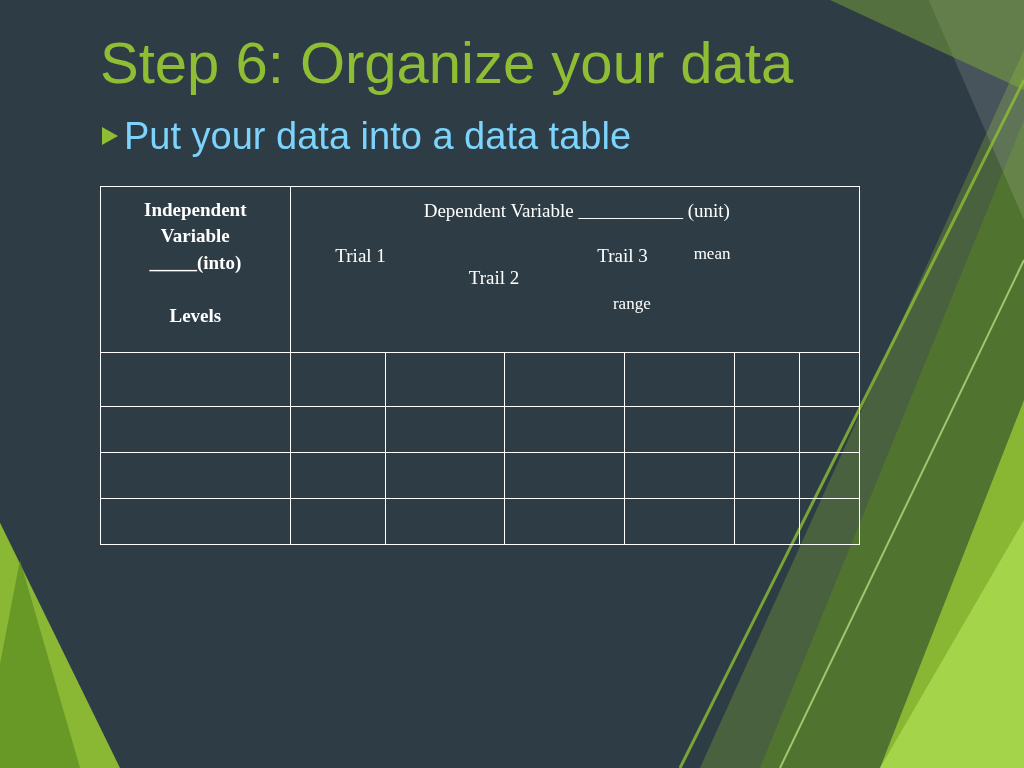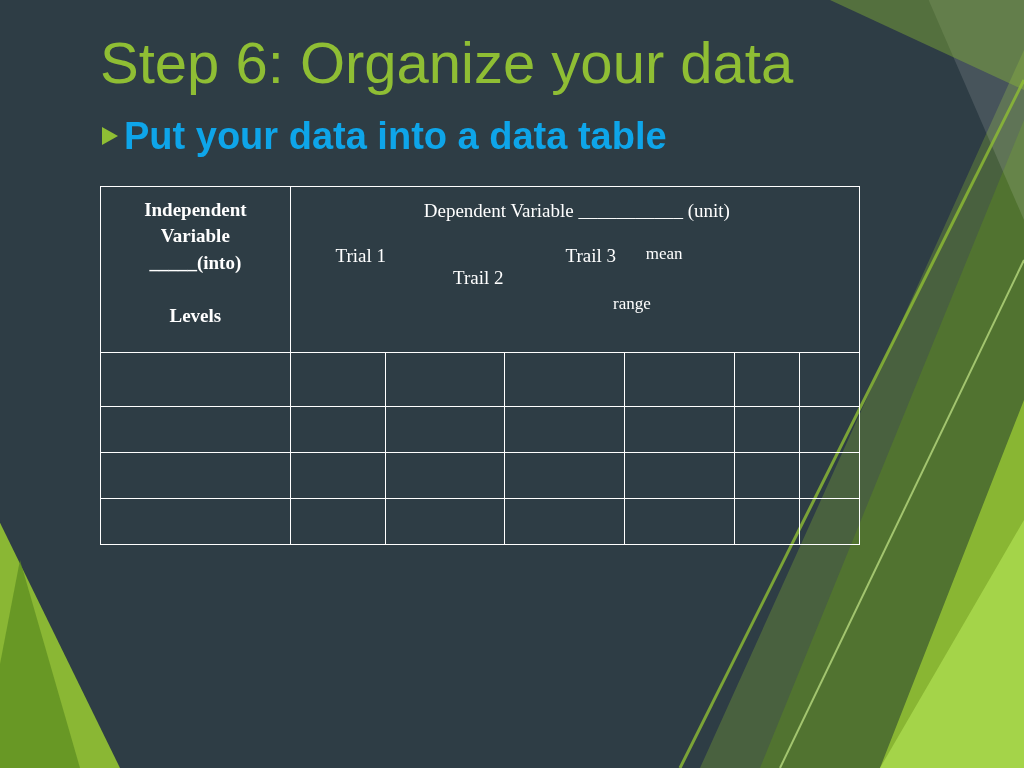--- a/index.html
+++ b/index.html
@@ -29,23 +29,23 @@
     margin-bottom: 18px;
   }
   .bullet-row {
     display: flex;
     align-items: center;
     gap: 4px;
     margin-bottom: 28px;
   }
   .bullet-icon svg { display: block; }
   .bullet-text {
-    color: #0ea5e9;
+    color: #7dd3fc;
     font-size: 38px;
-    font-weight: 700;
+    font-weight: 400;
   }
   table.data {
     border-collapse: collapse;
     width: 760px;
     color: #fff;
     font-family: Georgia, "Times New Roman", serif;
   }
   table.data td, table.data th {
     border: 1px solid #fff;
     vertical-align: top;
@@ -59,21 +59,21 @@
     line-height: 1.4;
   }
   .hdr-left .levels { margin-top: 27px; }
   .hdr-right {
     font-weight: normal;
     font-size: 19px;
     padding: 10px 6px 6px 10px;
     line-height: 1.45;
   }
   .hdr-right .dv-line { margin-bottom: 18px; }
-  .trials { display: flex; gap: 0; }
+  .trials { display: flex; gap: 16px; }
   .trials span { display: inline-block; }
   .t1 { width: 120px; }
   .t2 { width: 115px; margin-top: 22px; }
   .t3 { width: 110px; }
   .tmean { font-size: 17px; }
   .trange { font-size: 17px; padding-left: 110px; display: block; }
   .body-row td { height: 46px; }
   .r1 td { height: 54px; }
   .c-iv { width: 190px; }
   .c1 { width: 95px; }

